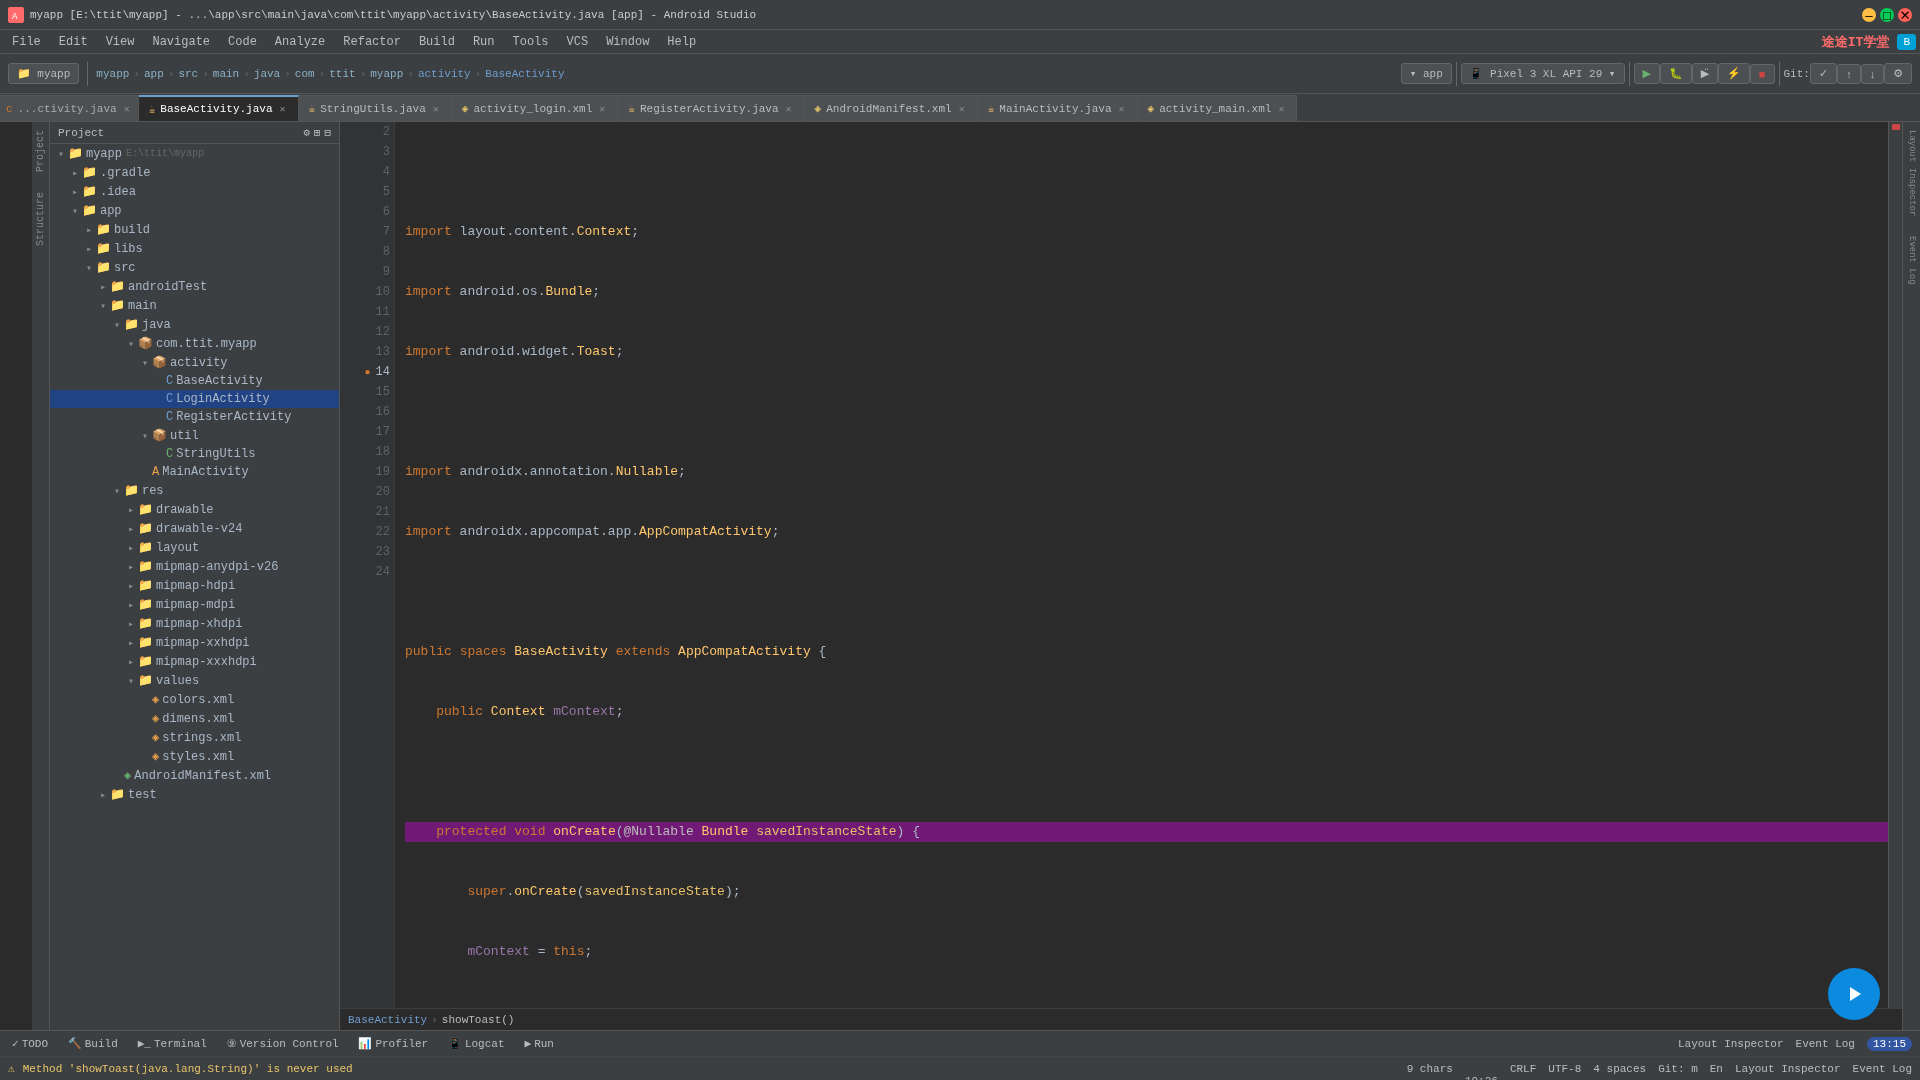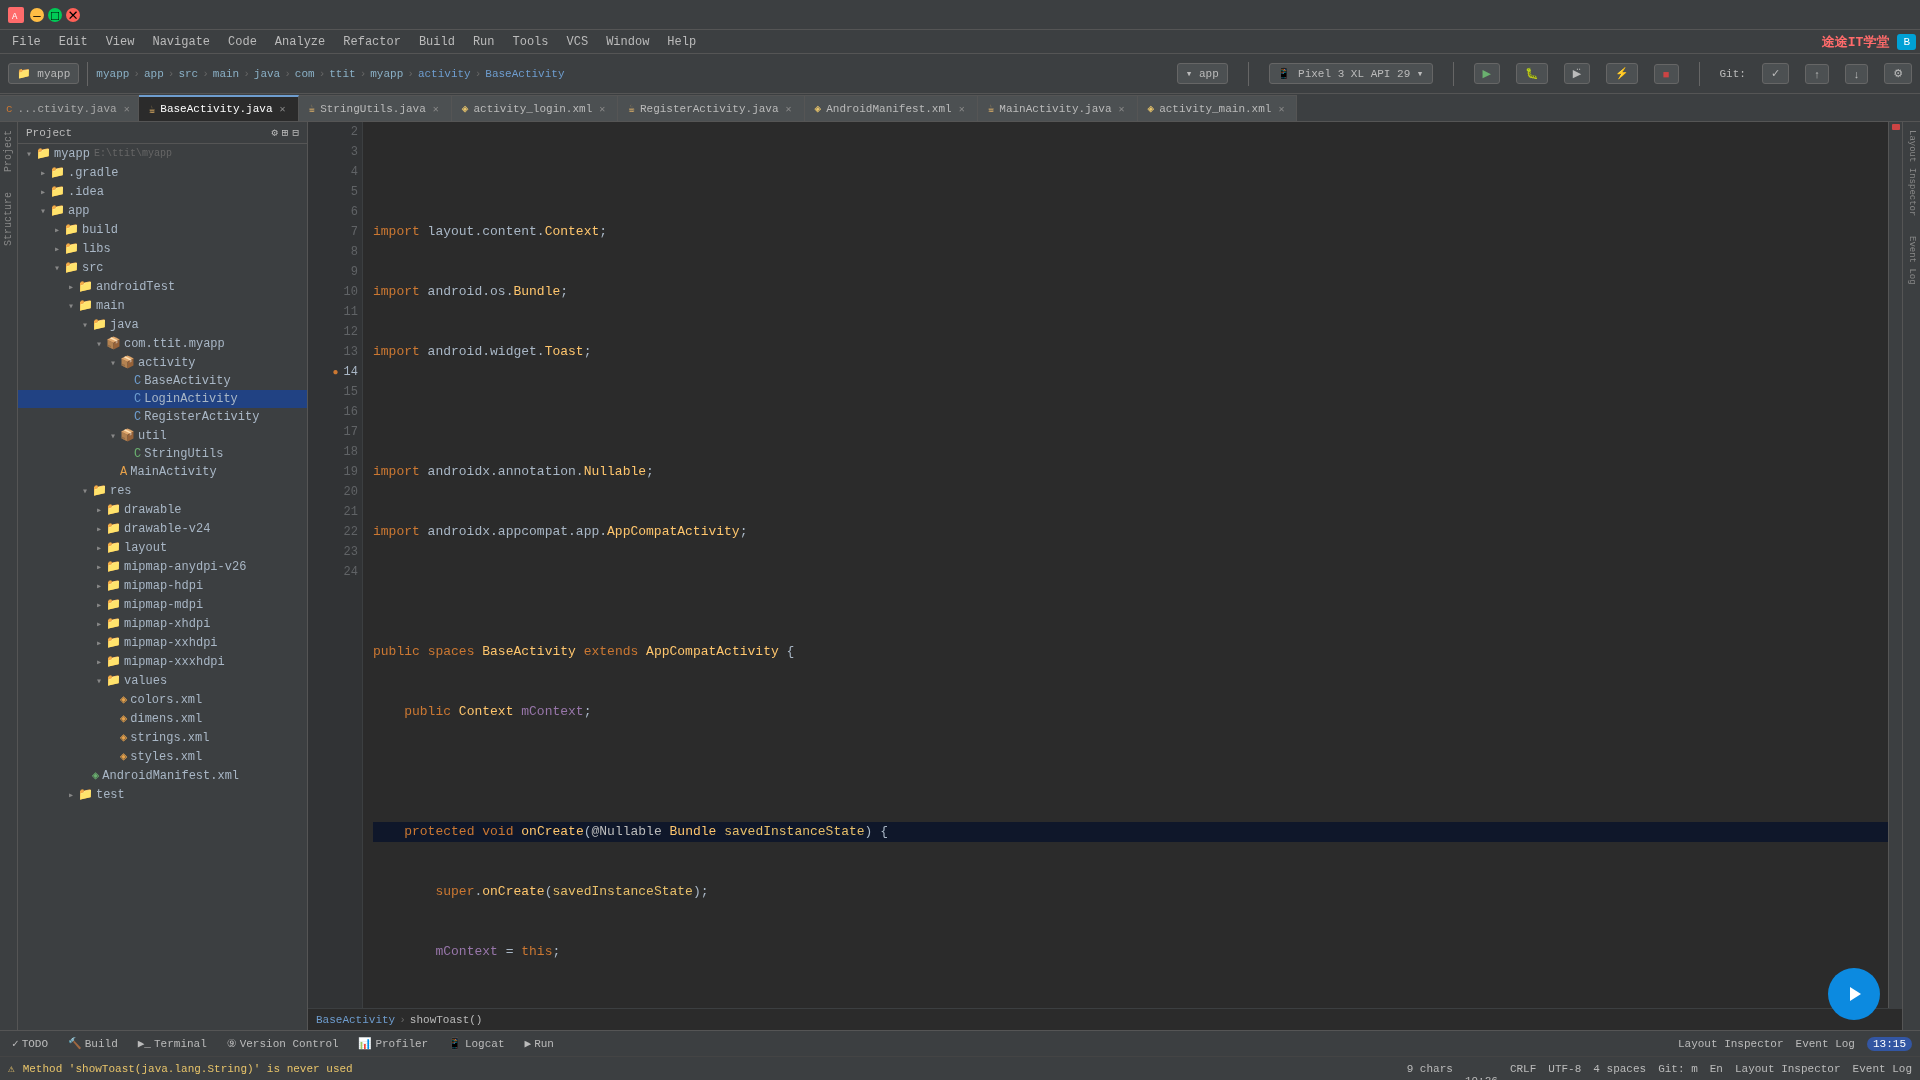--- a/index.html
+++ b/index.html
@@ -106,20 +106,21 @@
       font-size: 10px;
       color: #888;
       cursor: pointer;
       padding: 1px 2px;
     }
 
     
     #main-area {
       display: flex;
       height: calc(1080px - 30px - 24px - 40px - 28px - 26px - 24px);
+      padding-left: 32px;
     }
 
     
     #sidebar {
       width: 290px;
       background: #3c3f41;
       border-right: 1px solid #555;
       overflow-y: auto;
       overflow-x: hidden;
       display: flex;
@@ -149,21 +150,21 @@
     .tree-icon { margin-right: 3px; font-size: 12px; }
     .folder-icon { color: #e8c46a; }
     #code-content {
       flex: 1;
       padding: 0 0 0 10px;
       line-height: 20px;
       font-size: 13px;
       white-space: pre;
     }
     .code-line { height: 20px; display: flex; align-items: center; }
-    .code-line.active-line { background: #0f172a; }
+    .code-line.active-line { background: #701a75; }
 
     
     .kw { color: #cc7832; font-weight: normal; }
     .cls { color: #ffc66d; }
     .fn { color: #ffc66d; }
     .annotation { color: #bbb; }
     .param { color: #e8bf6a; }
     .var { color: #9876aa; }
     .plain { color: #a9b7c6; }
 
@@ -229,21 +230,21 @@
       justify-content: center;
       cursor: pointer;
       z-index: 200;
     }
     #floating-play svg { fill: white; }
 
     .toolbar-right {
       margin-left: auto;
       display: flex;
       align-items: center;
-      gap: 16px;
+      gap: 0;
     }
 
     .editor-wrapper {
       display: flex;
       flex: 1;
       flex-direction: column;
     }
     .editor-main {
       display: flex;
       flex: 1;
@@ -274,20 +275,21 @@
 </head>
 <body>
 
 <div id="title-bar">
   <div style="width:16px;height:16px;margin-right:6px;">
     <svg viewBox="0 0 16 16" width="16" height="16">
         <rect width="16" height="16" rx="2" fill="#ff6b6b"></rect>
         <text x="4" y="12" font-size="9" fill="white">A</text>
       </svg>
   </div>
+  <span style="flex:1;font-size:11px;color:#ccc;">myapp [E:\ttit\myapp] - ...\app\src\main\java\com\ttit\myapp\activity\BaseActivity.java [app] - Android Studio</span>
   <div id="window-controls">
     <button class="win-btn win-min">–</button>
     <button class="win-btn win-max">□</button>
     <button class="win-btn win-close">✕</button>
   </div>
 </div>
 
 <div id="menu-bar">
   <div class="menu-item">File</div>
   <div class="menu-item">Edit</div>

